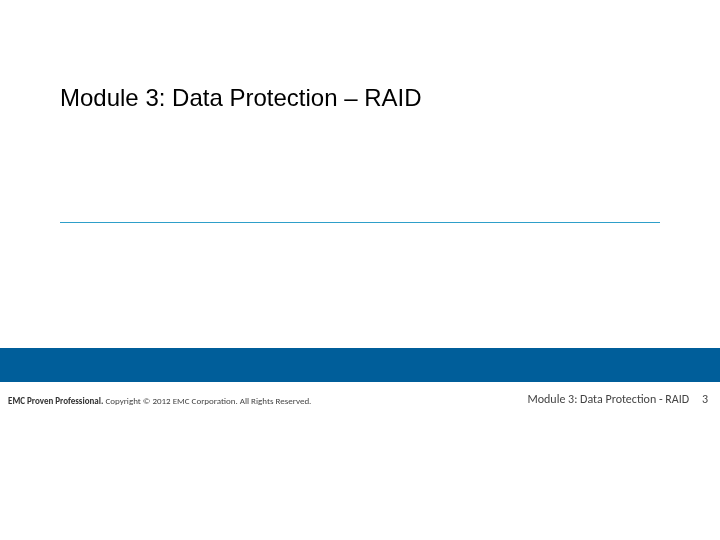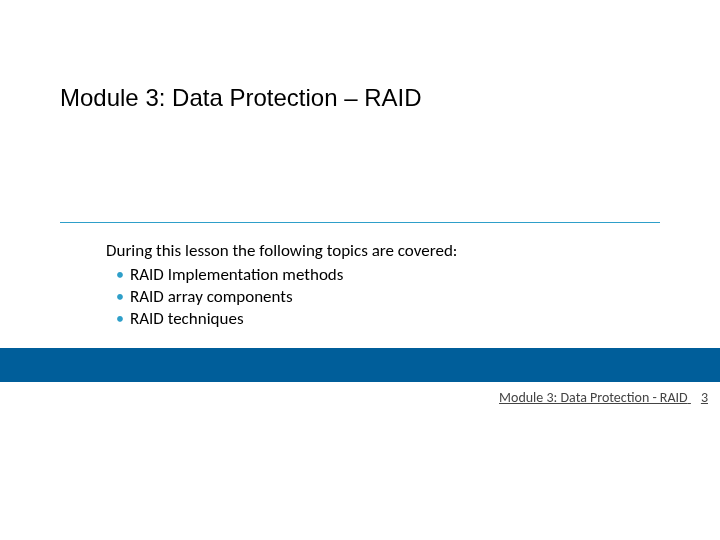--- a/index.html
+++ b/index.html
@@ -68,45 +68,39 @@
     left: 8px;
     font-size: 9px;
     color: #444;
     font-family: Calibri, Arial, sans-serif;
   }
   .footer-left .bold { font-weight: 600; color: #333; }
   .footer-right {
     position: absolute;
     bottom: 10px;
     right: 12px;
-    font-size: 14px;
+    font-size: 12px;
     color: #444;
-    text-decoration: underline;
   }
   .footer-right .page { margin-left: 10px; }
 </style>
 </head>
 <body>
 
 <div class="slide">
 
   <div class="module-title">Module 3: Data Protection – RAID</div>
 
   <div class="lesson-underline"></div>
 
-  <div class="body">
-    <div class="intro">During this lesson the following topics are covered:</div>
-    <ul>
-      <li>RAID Implementation methods</li>
-      <li>RAID array components</li>
-      <li>RAID techniques</li>
-    </ul>
-  </div>
 
   <div class="footer-band"></div>
 
+  <div class="footer-left">
+    <span class="bold">EMC Proven Professional.</span><span> Copyright © 2012 EMC Corporation. All Rights Reserved.</span>
+  </div>
 
   <div class="footer-right">
     <span>Module 3: Data Protection - RAID</span>
     <span class="page">3</span>
   </div>
 
 </div>
 
 </body></html>

